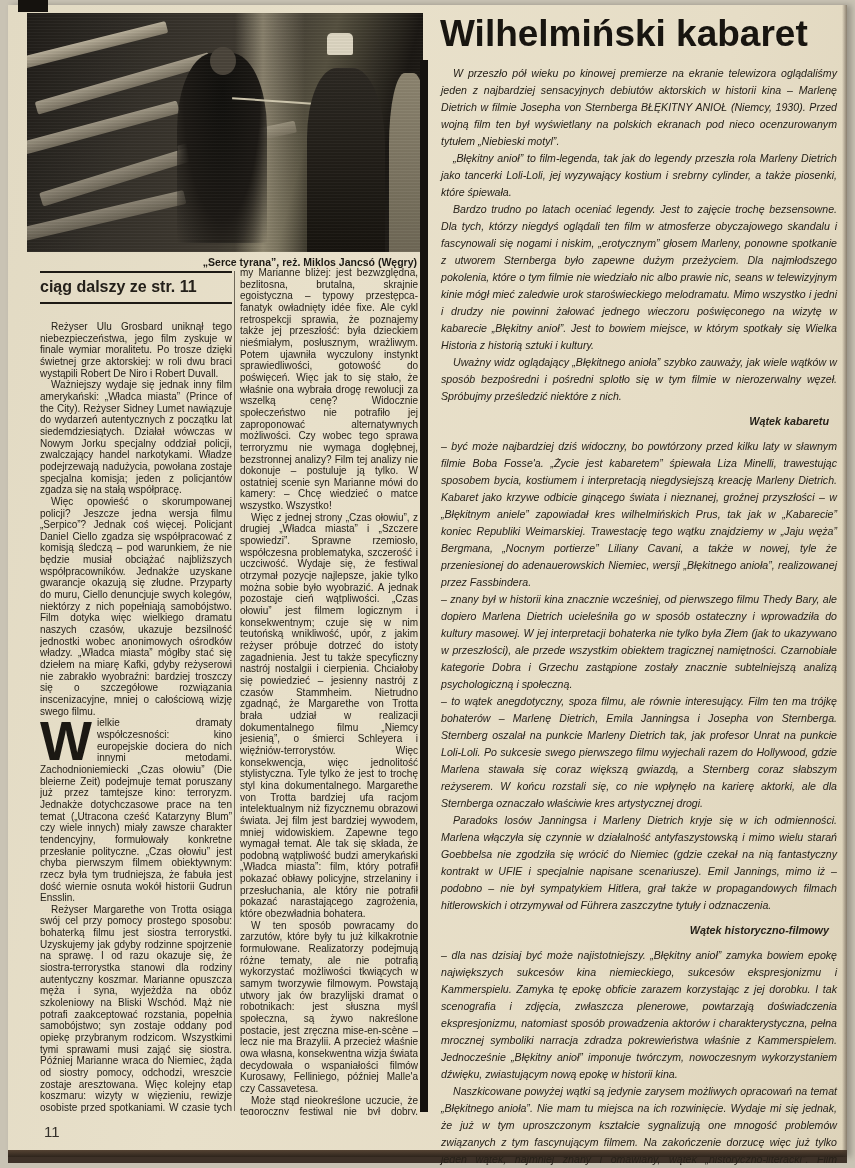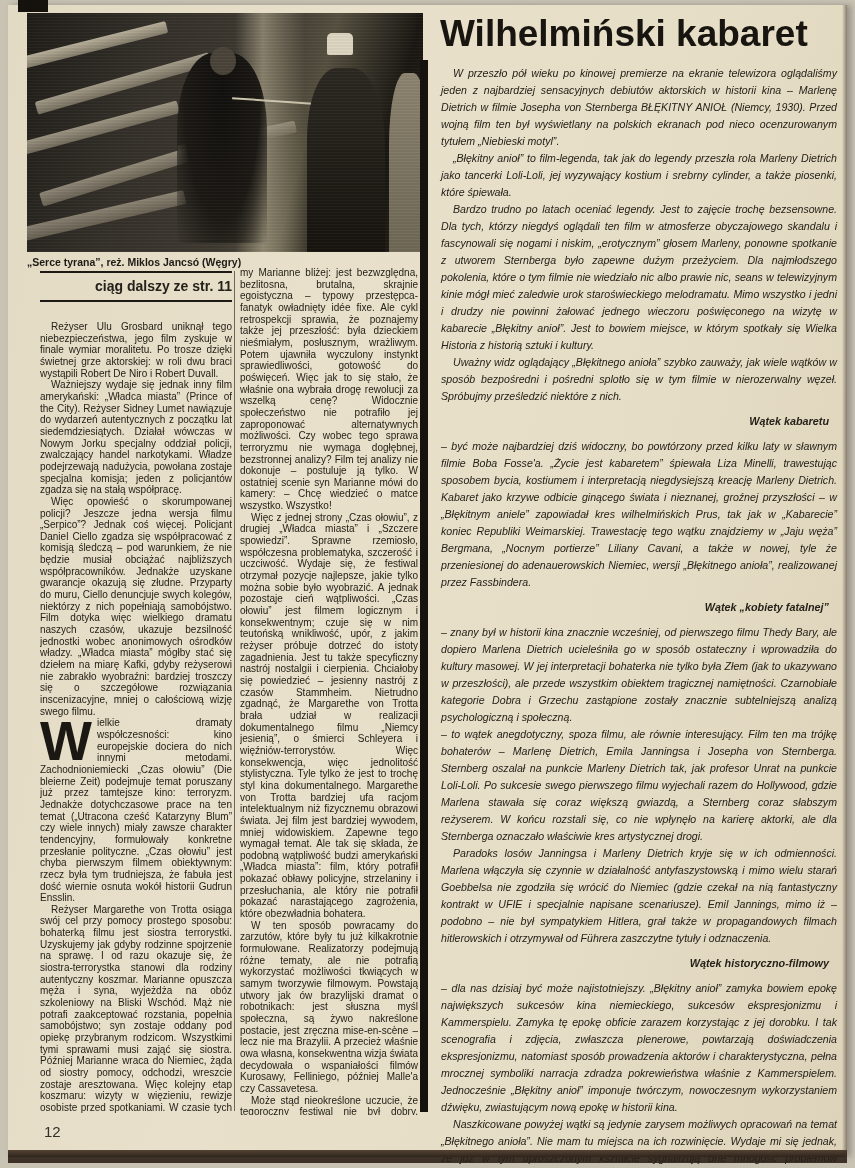--- a/index.html
+++ b/index.html
@@ -24,27 +24,27 @@
   .bright-col{position:absolute;left:208px;top:0;width:70px;height:239px;
      background:linear-gradient(90deg,rgba(190,180,150,0) 0%,rgba(196,186,156,.55) 40%,rgba(190,180,150,0) 100%);}
   .fig-center{position:absolute;left:150px;top:40px;width:90px;height:190px;background:radial-gradient(ellipse at 50% 20%,#11100d 0%,#1c1915 60%,rgba(28,25,21,0) 100%);border-radius:40% 40% 0 0;}
   .fig-center-head{position:absolute;left:183px;top:34px;width:26px;height:28px;background:#4a443a;border-radius:50%;}
   .fig-right{position:absolute;left:280px;top:55px;width:78px;height:184px;background:linear-gradient(#2c2822,#17140f);border-radius:38% 42% 0 0;}
   .fez{position:absolute;left:300px;top:20px;width:26px;height:22px;background:#ddd6c2;border-radius:5px 5px 2px 2px;}
   .fig-far-right{position:absolute;left:362px;top:60px;width:40px;height:179px;background:linear-gradient(#8d8570,#6f6856);border-radius:40% 40% 0 0;}
   .sword{position:absolute;left:205px;top:88px;width:110px;height:2px;background:#cfc7ae;transform:rotate(4deg);}
   .grain{position:absolute;inset:0;background:repeating-linear-gradient(0deg,rgba(255,255,255,.03) 0 1px,rgba(0,0,0,.04) 1px 3px);}
 
-  .caption-top{position:absolute;left:19px;top:251px;width:390px;text-align:left;
+  .caption-top{position:absolute;left:19px;top:251px;width:390px;text-align:right;
      font-size:10.5px;font-weight:bold;color:#1d1a15;}
 
   
   .continued-box{position:absolute;left:32px;top:266px;width:192px;
      border-top:2.5px solid #1d1a15;border-bottom:2.5px solid #1d1a15;
-     text-align:right;padding:5px 0 6px;font-weight:bold;font-size:14px;}
+     text-align:left;padding:5px 0 6px;font-weight:bold;font-size:16px;}
   .col{position:absolute;text-align:justify;font-size:10px;line-height:11.65px;color:#262119;}
   .col p{margin:0;}
   .col p.ind{text-indent:11px;}
   .col1{left:32px;top:316px;width:192px;height:794px;overflow:hidden;}
   .col2{left:232px;top:262px;width:178px;height:848px;overflow:hidden;}
   .dropcap{float:left;font-size:55px;line-height:44px;font-weight:bold;padding:2px 5px 0 0;color:#1b1813;}
   .colrule{position:absolute;left:226px;top:266px;width:1px;height:840px;background:#6d6657;}
   .thickbar{position:absolute;left:412px;top:55px;width:8px;height:1052px;background:#16130f;}
 
   
@@ -130,21 +130,20 @@
 
       <div class="rbody">
         <p class="ind">W przeszło pół wieku po kinowej premierze na ekranie telewizora oglądaliśmy jeden z najbardziej sensacyjnych debiutów aktorskich w historii kina – Marlenę Dietrich w filmie Josepha von Sternberga BŁĘKITNY ANIOŁ (Niemcy, 1930). Przed wojną film ten był wyświetlany na polskich ekranach pod nieco ocenzurowanym tytułem „Niebieski motyl”.</p>
         <p class="ind">„Błękitny anioł” to film-legenda, tak jak do legendy przeszła rola Marleny Dietrich jako tancerki Loli-Loli, jej wyzywający kostium i srebrny cylinder, a także piosenki, które śpiewała.</p>
         <p class="ind">Bardzo trudno po latach oceniać legendy. Jest to zajęcie trochę bezsensowne. Dla tych, którzy niegdyś oglądali ten film w atmosferze obyczajowego skandalu i fascynowali się nogami i niskim, „erotycznym” głosem Marleny, ponowne spotkanie z utworem Sternberga było zapewne dużym przeżyciem. Dla najmłodszego pokolenia, które o tym filmie nie wiedziało nic albo prawie nic, seans w telewizyjnym kinie mógł mieć zaledwie urok staroświeckiego melodramatu. Mimo wszystko i jedni i drudzy nie powinni żałować jednego wieczoru poświęconego na wizytę w kabarecie „Błękitny anioł”. Jest to bowiem miejsce, w którym spotkały się Wielka Historia z historią sztuki i kultury.</p>
         <p class="ind">Uważny widz oglądający „Błękitnego anioła” szybko zauważy, jak wiele wątków w sposób bezpośredni i pośredni splotło się w tym filmie w nierozerwalny węzeł. Spróbujmy prześledzić niektóre z nich.</p>
 
         <h4>Wątek kabaretu</h4>
         <p>– być może najbardziej dziś widoczny, bo powtórzony przed kilku laty w sławnym filmie Boba Fosse'a. „Życie jest kabaretem” śpiewała Liza Minelli, trawestując sposobem bycia, kostiumem i interpretacją niegdysiejszą kreację Marleny Dietrich. Kabaret jako krzywe odbicie ginącego świata i nieznanej, groźnej przyszłości – w „Błękitnym aniele” zapowiadał kres wilhelmińskich Prus, tak jak w „Kabarecie” koniec Republiki Weimarskiej. Trawestację tego wątku znajdziemy w „Jaju węża” Bergmana, „Nocnym portierze” Liliany Cavani, a także w nowej, tyle że przeniesionej do adenauerowskich Niemiec, wersji „Błękitnego anioła”, realizowanej przez Fassbindera.</p>
 
-        <h4>Wątek „kobiety fatalnej”</h4>
         <p>– znany był w historii kina znacznie wcześniej, od pierwszego filmu Thedy Bary, ale dopiero Marlena Dietrich ucieleśniła go w sposób ostateczny i wprowadziła do kultury masowej. W jej interpretacji bohaterka nie tylko była Złem (jak to ukazywano w przeszłości), ale przede wszystkim obiektem tragicznej namiętności. Czarnobiałe kategorie Dobra i Grzechu zastąpione zostały znacznie subtelniejszą analizą psychologiczną i społeczną.</p>
 
         <p>– to wątek anegdotyczny, spoza filmu, ale równie interesujący. Film ten ma trójkę bohaterów – Marlenę Dietrich, Emila Janningsa i Josepha von Sternberga. Sternberg oszalał na punkcie Marleny Dietrich tak, jak profesor Unrat na punkcie Loli-Loli. Po sukcesie swego pierwszego filmu wyjechali razem do Hollywood, gdzie Marlena stawała się coraz większą gwiazdą, a Sternberg coraz słabszym reżyserem. W końcu rozstali się, co nie wpłynęło na karierę aktorki, ale dla Sternberga oznaczało właściwie kres artystycznej drogi.</p>
         <p class="ind">Paradoks losów Janningsa i Marleny Dietrich kryje się w ich odmienności. Marlena włączyła się czynnie w działalność antyfaszystowską i mimo wielu starań Goebbelsa nie zgodziła się wrócić do Niemiec (gdzie czekał na nią fantastyczny kontrakt w UFIE i specjalnie napisane scenariusze). Emil Jannings, mimo iż – podobno – nie był sympatykiem Hitlera, grał także w propagandowych filmach hitlerowskich i otrzymywał od Führera zaszczytne tytuły i odznaczenia.</p>
 
         <h4>Wątek historyczno-filmowy</h4>
         <p>– dla nas dzisiaj być może najistotniejszy. „Błękitny anioł” zamyka bowiem epokę największych sukcesów kina niemieckiego, sukcesów ekspresjonizmu i Kammerspielu. Zamyka tę epokę obficie zarazem korzystając z jej dorobku. I tak scenografia i zdjęcia, zwłaszcza plenerowe, powtarzają doświadczenia ekspresjonizmu, natomiast sposób prowadzenia aktorów i charakterystyczna, pełna mrocznej symboliki narracja zdradza pokrewieństwa właśnie z Kammerspielem. Jednocześnie „Błękitny anioł” imponuje twórczym, nowoczesnym wykorzystaniem dźwięku, zwiastującym nową epokę w historii kina.</p>
 
         <p class="ind">Naszkicowane powyżej wątki są jedynie zarysem możliwych opracowań na temat „Błękitnego anioła”. Nie mam tu miejsca na ich rozwinięcie. Wydaje mi się jednak, że już w tym uproszczonym kształcie sygnalizują one mnogość problemów związanych z tym fascynującym filmem. Na zakończenie dorzucę więc już tylko jeden wątek, najmniej znany i omawiany, wątek „historyczno-literacki”. Film Sternberga był, jak wiadomo, adaptacją powieści Henryka Manna „Profesor Unrat”, adaptacją dość wierną w linii fabularnej, ale całkowicie odmienną w „postawie autorskiej”. Mann napisał powieść satyryczną, Sternberg nakręcił melodramatyczną tragedię. Mimo to po latach Henryk Mann, oglądając ponownie ten film, powiedział trawestując zdanie Flauberta („Pani Bovary to ja!”): „«Błękitny anioł» to moja głowa z nogami Marleny Dietrich”. Jest to najtrafniejsza charakterystyka tego filmu, z jaką udało mi się spotkać.</p>
       </div>
@@ -163,17 +162,17 @@
         <div class="man-shirt"></div>
         <div class="man-face"></div>
         <div class="man2-suit"></div>
         <div class="man2-cap"></div>
         <div class="man2-face"></div>
 
         <div class="grain"></div>
       </figure>
     </div>
 
-    <div class="page-number">12</div>
+    <div class="page-number">11</div>
     <div class="bottom-strip"></div>
     <div class="right-strip"></div>
   </div>
 </div>
 
 </body></html>

